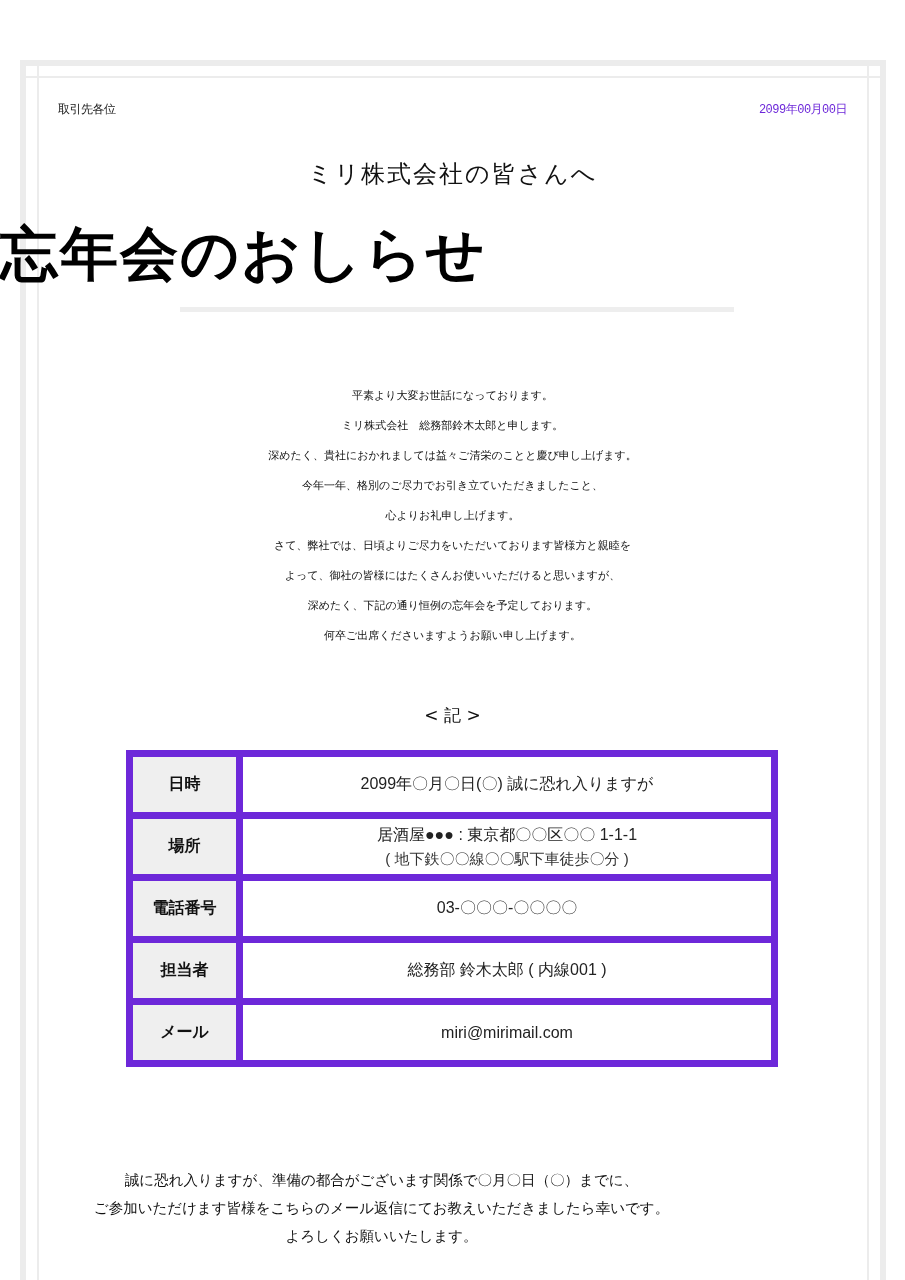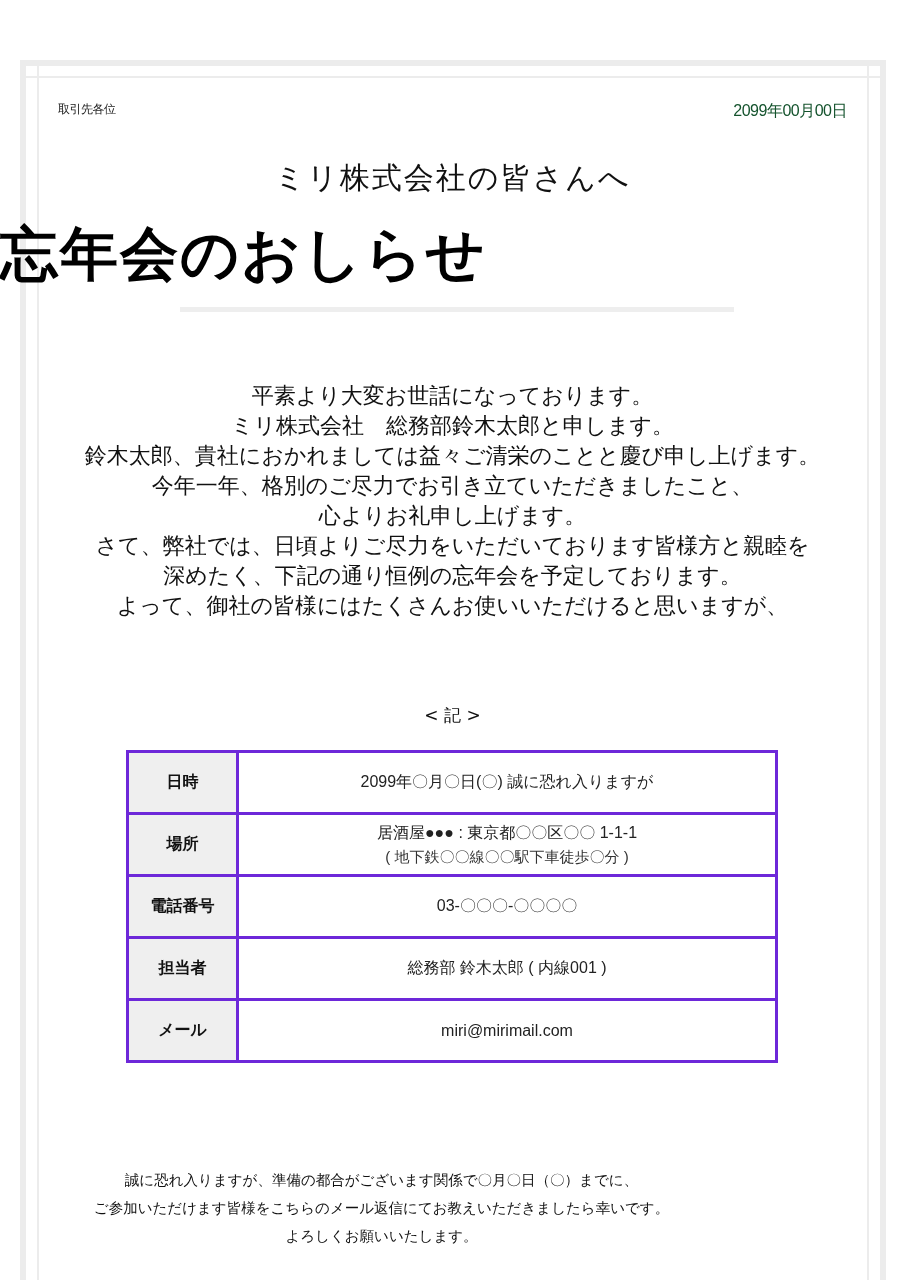--- a/index.html
+++ b/index.html
@@ -19,51 +19,51 @@
     .fl-top { left: 20px; top: 36px; width: 866px; height: 2px; }
     .fl-bottom { left: 20px; top: 1241px; width: 866px; height: 2px; }
     .fl-left { left: 37px; top: 20px; width: 2px; height: 1239px; }
     .fl-right { left: 867px; top: 20px; width: 2px; height: 1239px; }
 
     .recipient {
       position: absolute; left: 58px; top: 61px; font-size: 12px; color: #222;
       font-family: "Liberation Sans", sans-serif; letter-spacing: -0.5px;
     }
     .date {
-      position: absolute; right: 58px; top: 61px; font-size: 16px; color: #14532d;
-      font-family: Liberation Sans, sans-serif; letter-spacing: -0.5px;
+      position: absolute; right: 58px; top: 61px; font-size: 12px; color: #6d28d9;
+      font-family: Liberation Mono, monospace; letter-spacing: -0.5px;
     }
     .subtitle {
       position: absolute; left: 0; width: 905px; top: 118px; text-align: center;
-      font-size: 30px; color: #111; letter-spacing: 2px;
+      font-size: 24px; color: #111; letter-spacing: 2px;
     }
     .title {
       position: absolute; left: 0; width: 905px; top: 176px; text-align: left;
       font-size: 58px; font-weight: bold; color: #000; letter-spacing: 2px;
       font-family: "DejaVu Serif", serif;
     }
     .divider {
       position: absolute; left: 180px; top: 267px; width: 554px; height: 5px;
       background: #eeeeee;
     }
     .body-text {
       position: absolute; left: 0; width: 905px; top: 341px; text-align: center;
-      font-size: 22px; line-height: 30px; color: #111;
+      font-size: 11px; line-height: 30px; color: #111;
       font-family: "DejaVu Serif", serif;
     }
     .record-heading {
       position: absolute; left: 0; width: 905px; top: 664px; text-align: center;
       font-size: 17px; color: #111;
     }
     table.details {
       position: absolute; left: 126px; top: 710px; width: 652px;
       border-collapse: collapse;
     }
     table.details td {
-      border: 3px solid #6d28d9; height: 62px; text-align: center; vertical-align: middle;
+      border: 7px solid #6d28d9; height: 62px; text-align: center; vertical-align: middle;
     }
     table.details td.label {
       width: 110px; background: #efefef; font-weight: bold; font-size: 16px; color: #111;
     }
     table.details td.value {
       font-size: 16px; color: #222; font-family: "Liberation Sans", sans-serif;
     }
     .value .sub { display: block; font-size: 15px; color: #333; margin-top: 4px; }
     .closing {
       position: absolute; left: 0; width: 763px; top: 1126px; text-align: center;
@@ -84,26 +84,27 @@
   <div class="recipient">取引先各位</div>
   <div class="date">2099年00月00日</div>
 
   <div class="subtitle">ミリ株式会社の皆さんへ</div>
   <div class="title">忘年会のおしらせ</div>
   <div class="divider"></div>
 
   <div class="body-text">
     <div>平素より大変お世話になっております。</div>
     <div>ミリ株式会社　総務部鈴木太郎と申します。</div>
-    <div>鈴木太郎、貴社におかれましては益々ご清栄のことと慶び申し上げます。</div>
+    <div>深めたく、貴社におかれましては益々ご清栄のことと慶び申し上げます。</div>
     <div>今年一年、格別のご尽力でお引き立ていただきましたこと、</div>
     <div>心よりお礼申し上げます。</div>
     <div>さて、弊社では、日頃よりご尽力をいただいております皆様方と親睦を</div>
+    <div>よって、御社の皆様にはたくさんお使いいただけると思いますが、</div>
     <div>深めたく、下記の通り恒例の忘年会を予定しております。</div>
-    <div>よって、御社の皆様にはたくさんお使いいただけると思いますが、</div>
+    <div>何卒ご出席くださいますようお願い申し上げます。</div>
   </div>
 
   <div class="record-heading">&lt; 記 &gt;</div>
 
   <table class="details">
     <tbody>
         <tr>
       <td class="label">日時</td>
       <td class="value">
         <span>2099年〇月〇日(〇) 誠に恐れ入りますが</span>

